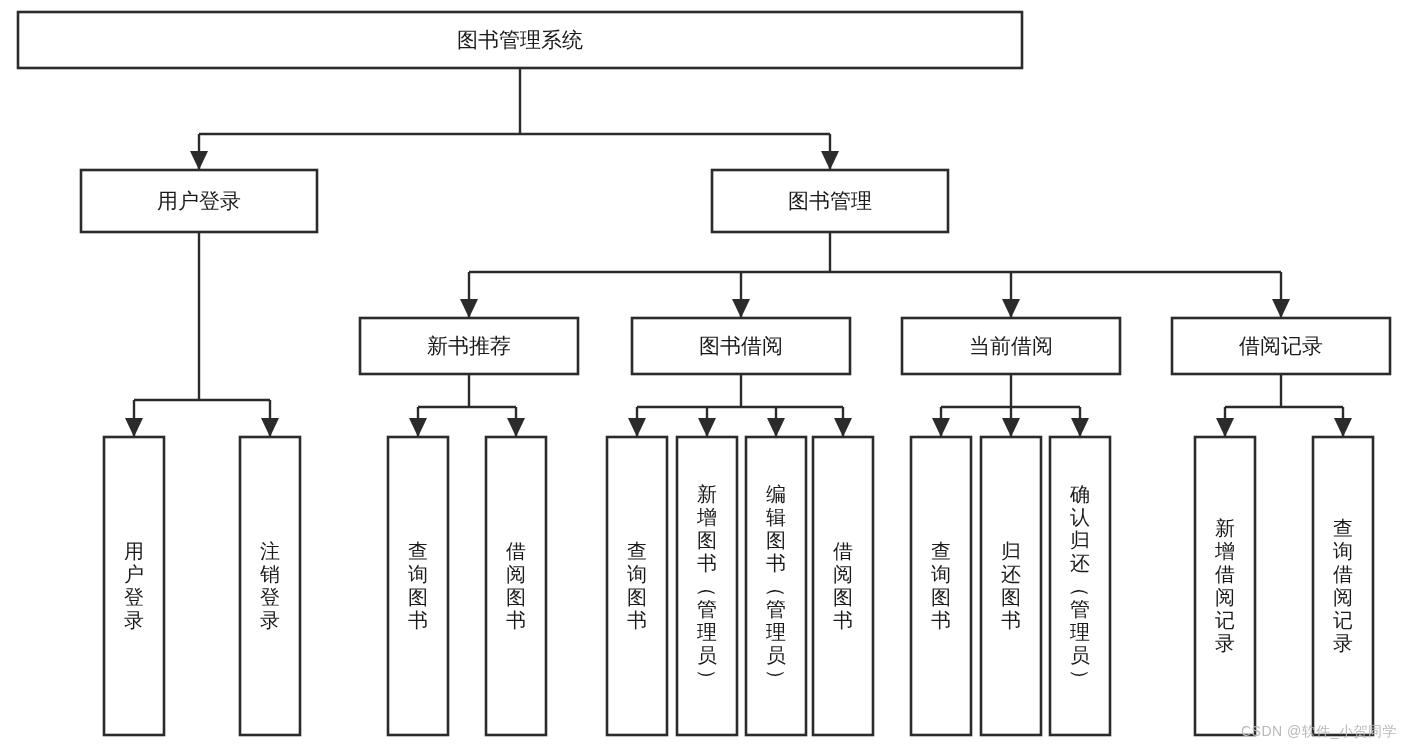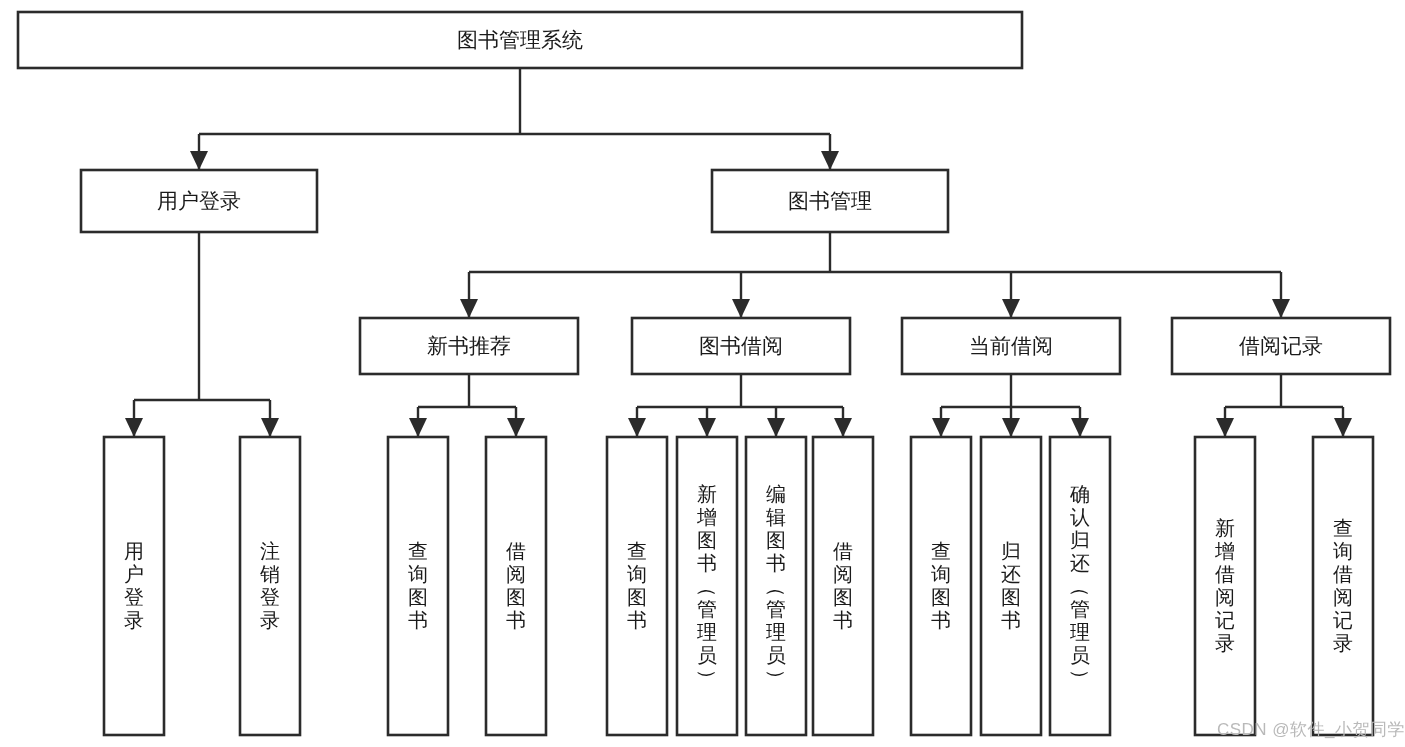--- a/index.html
+++ b/index.html
@@ -42,24 +42,24 @@
     stroke-width: 2.4;
     fill: none;
     stroke-linecap: butt;
   }
   .arrow-head {
     fill: #2b2b2b;
     stroke: none;
   }
   .watermark {
     position: absolute;
-    right: 0;
+    right: 8px;
     bottom: 6px;
     font-family: "Liberation Sans", "DejaVu Sans", sans-serif;
-    font-size: 17px;
+    font-size: 14px;
     color: #b9b9b9;
     white-space: nowrap;
     letter-spacing: 0.5px;
     user-select: none;
   }
 </style>
 </head>
 <body>
 
 <svg id="diagram" viewBox="0 0 1405 747">

